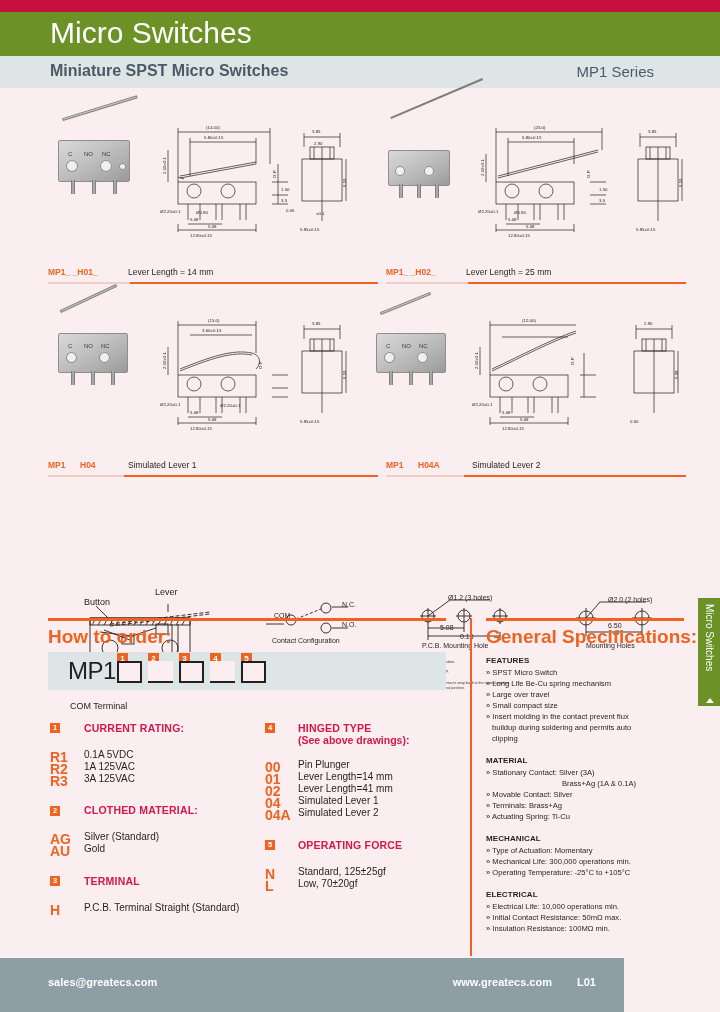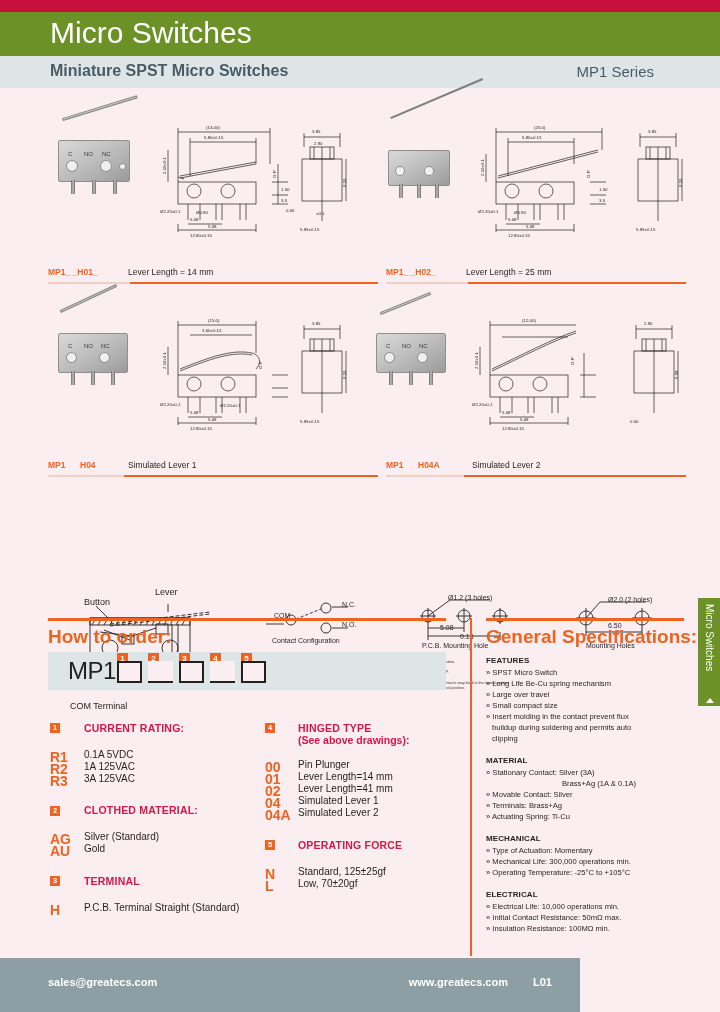--- a/index.html
+++ b/index.html
@@ -111,21 +111,21 @@
   }
   .keyttl { position:absolute; font-size:10.5px; font-weight:bold; color:#d6164b; white-space:nowrap; letter-spacing:0.2px;}
   .keysub { position:absolute; font-size:10.5px; font-weight:bold; color:#d6164b; white-space:nowrap; }
   .optcode { position:absolute; font-size:14px; font-weight:bold; color:#ef6321; white-space:nowrap; }
   .opttext { position:absolute; font-size:10px; color:#231f20; white-space:nowrap; }
 
   .spechdr { position:absolute; font-size:8px; font-weight:bold; color:#231f20; white-space:nowrap; letter-spacing:0.1px;}
   .specline { position:absolute; font-size:7.6px; color:#231f20; white-space:nowrap; }
 
   
-  .footer { position:absolute; bottom:0; left:0; width:580px; height:54px; background:#8d9ea4; }
+  .footer { position:absolute; bottom:0; left:0; width:624px; height:54px; background:#8d9ea4; }
   .footer .mail { position:absolute; left:48px; top:18px; font-size:11px; font-weight:bold; color:#ffffff; }
   .footer .web  { position:absolute; right:72px; top:18px; font-size:11px; font-weight:bold; color:#ffffff; }
   .footer .pg   { position:absolute; right:28px; top:18px; font-size:11px; font-weight:bold; color:#ffffff; }
   .logo { position:absolute; left:50%; top:8px; transform:translateX(-50%); text-align:center; }
   .logo .cn { font-size:5px; color:#f0f3f4; letter-spacing:1px; }
   .logo .gt {
     font-size:21px; font-weight:bold; font-style:italic; color:#f2f5f6;
     letter-spacing:-0.5px; line-height:22px;
   }
 </style>

